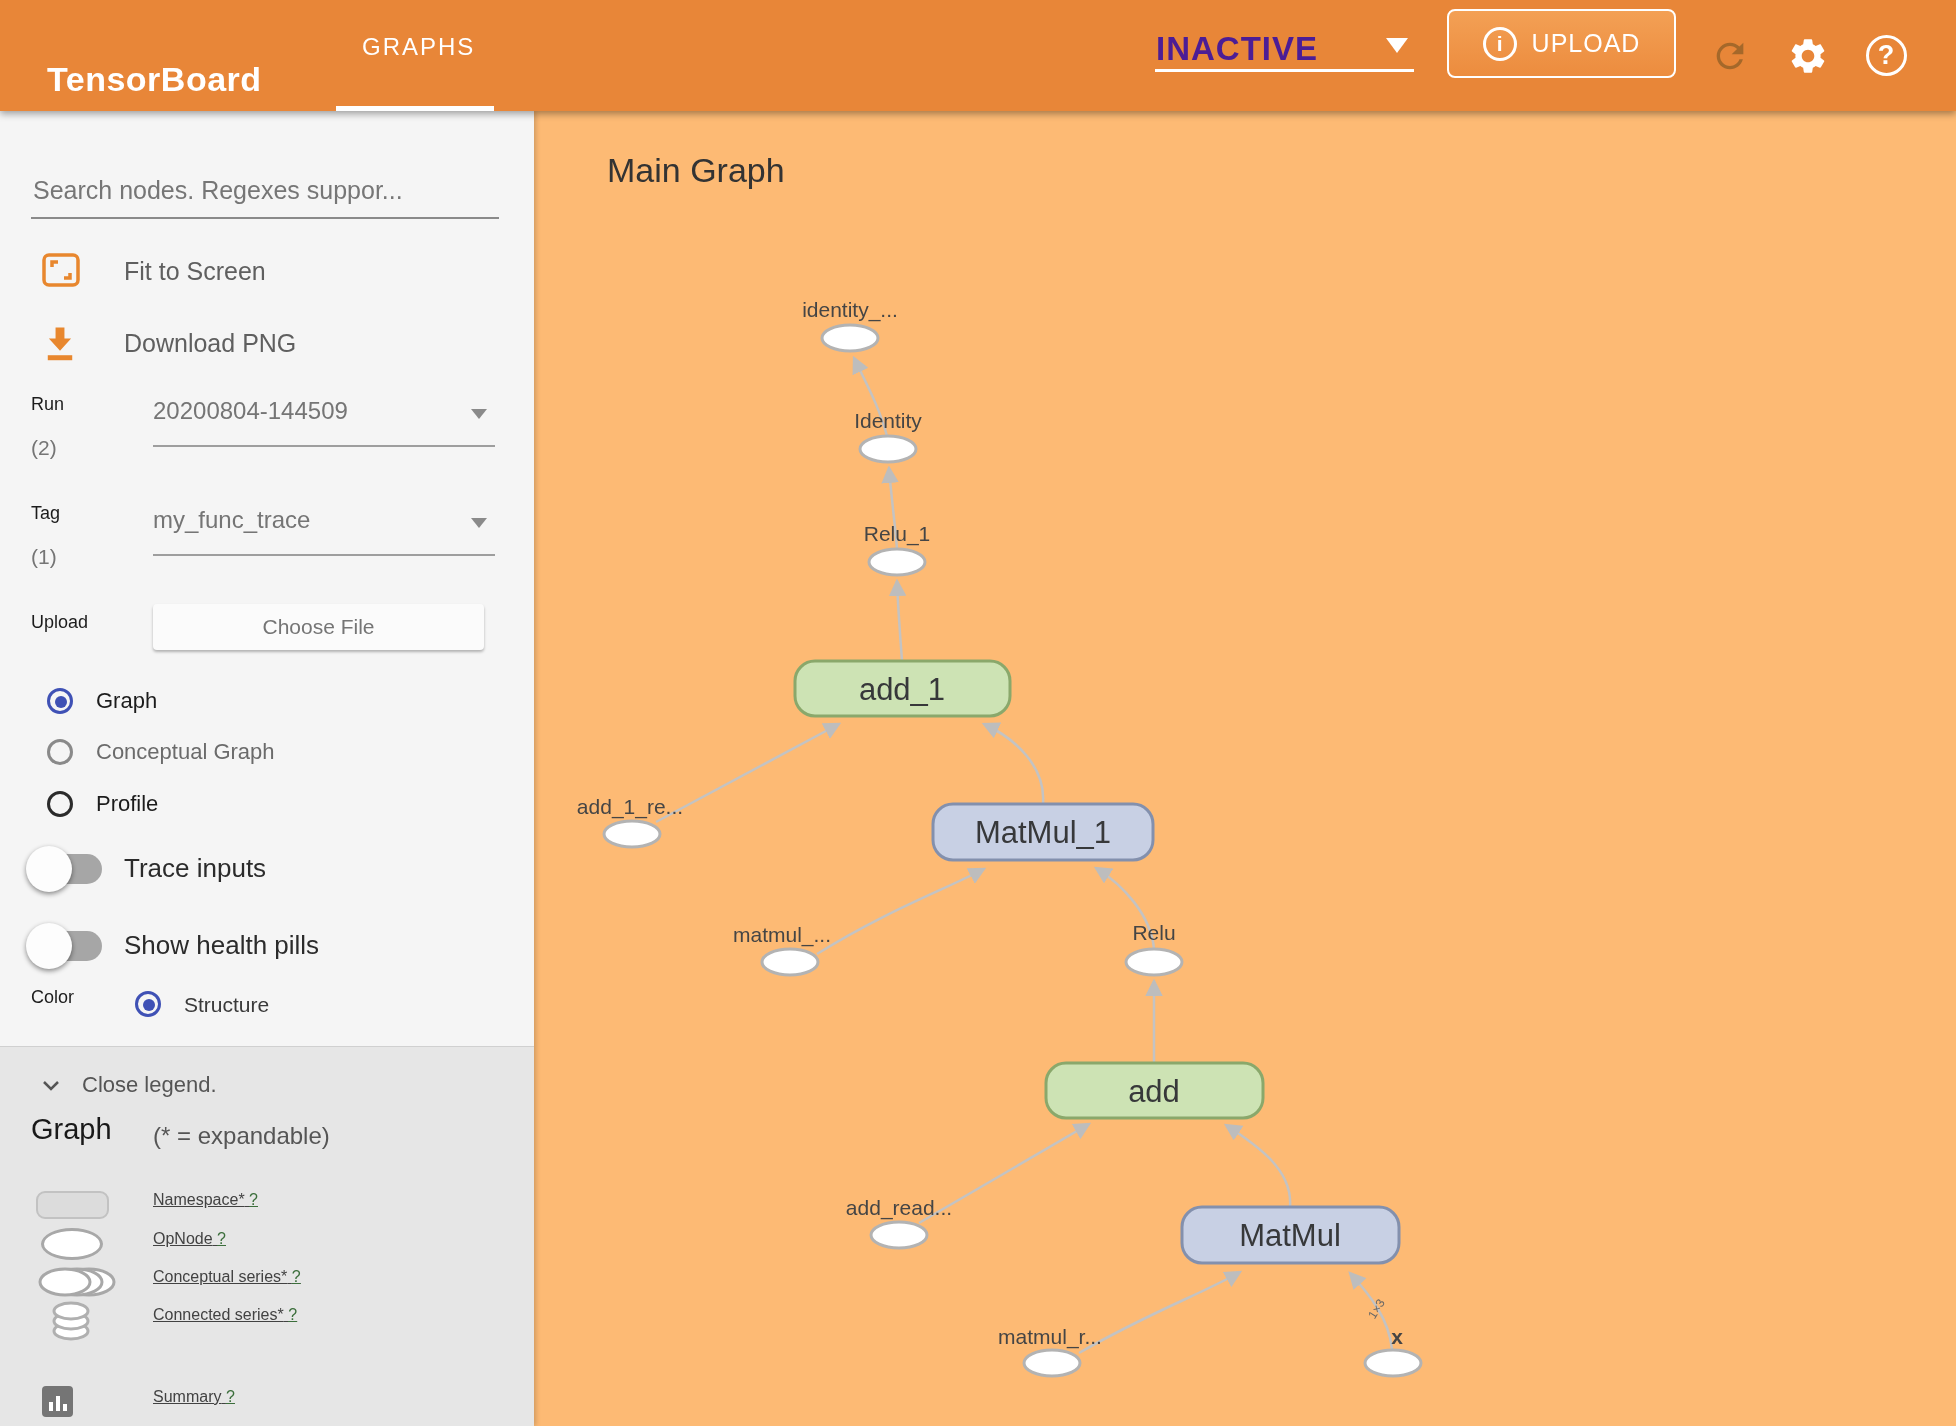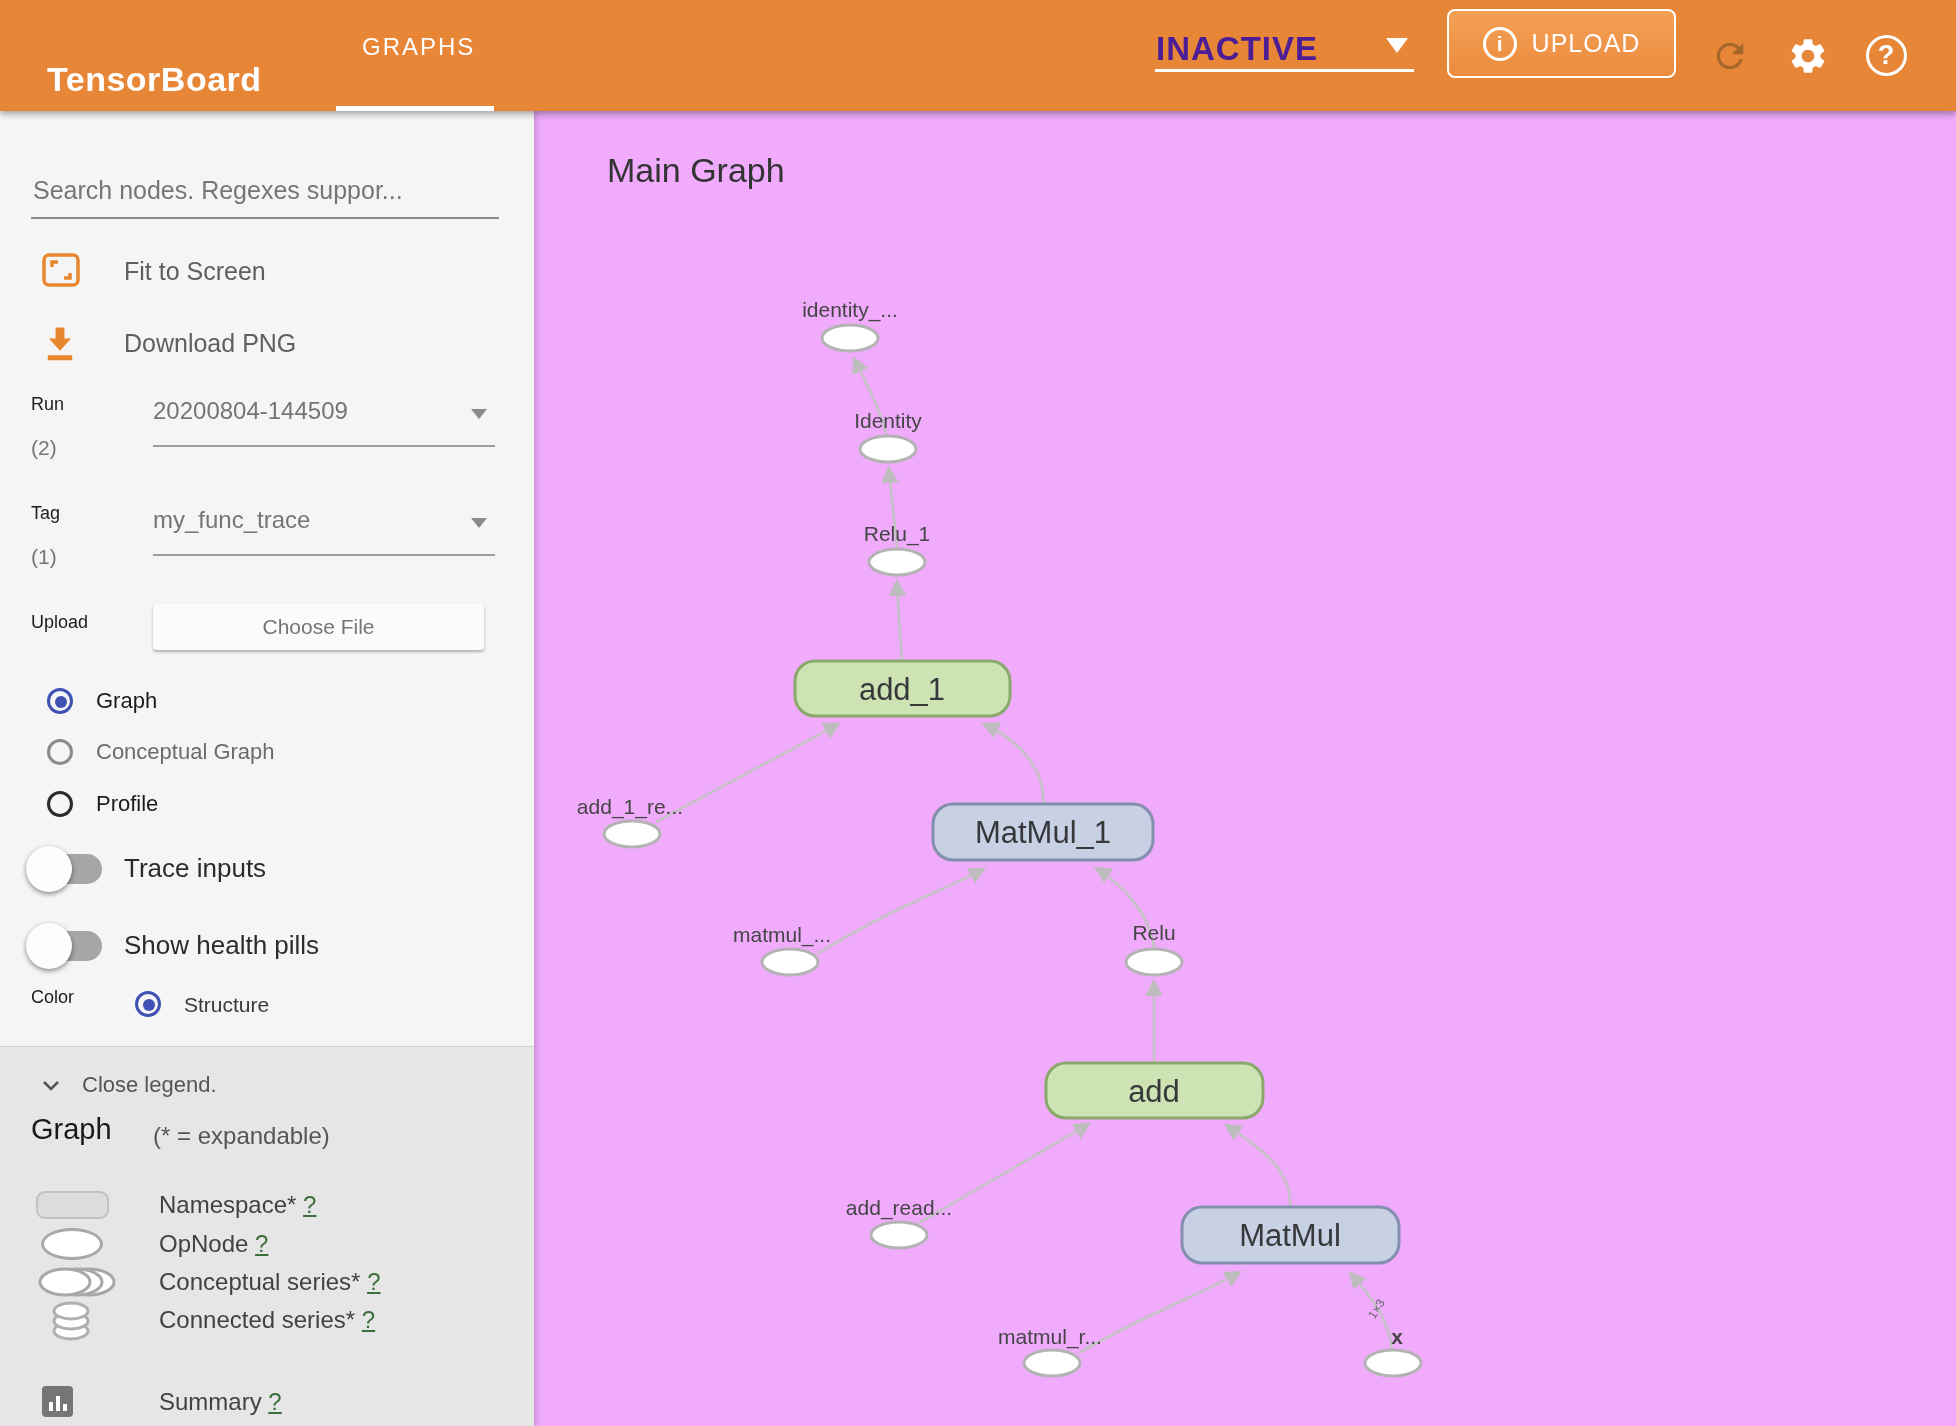--- a/index.html
+++ b/index.html
@@ -59,34 +59,34 @@
   .track{position:absolute;left:30px;top:8px;width:72px;height:30px;border-radius:15px;background:#a6a6a6;}
   .knob{position:absolute;left:26px;top:0;width:46px;height:46px;border-radius:50%;background:#fdfdfd;
         box-shadow:0 2px 5px rgba(0,0,0,.45);}
   .toggle-label{position:absolute;left:124px;top:7px;font-size:26px;color:#2b2b2b;}
   .legend{position:absolute;left:0;top:935px;width:534px;height:380px;background:#e6e6e6;border-top:1px solid #d0d0d0;}
   .close-legend{position:absolute;left:42px;top:25px;cursor:pointer;width:300px;height:30px;}
   .close-legend .txt{position:absolute;left:40px;top:0;font-size:22px;color:#555;}
   .lg-title{position:absolute;left:31px;top:66px;font-size:29px;font-weight:500;color:#191919;}
   .lg-sub{position:absolute;left:153px;top:75px;font-size:24px;color:#555;}
   .lg-row{position:absolute;left:0;width:534px;height:40px;}
-  .lg-label{position:absolute;left:159px;top:0;font-size:24px;color:#424242;}
+  .lg-label{position:absolute;left:153px;top:0;font-size:16px;color:#424242;text-decoration:underline;}
   .help-link{color:#3b6e3b;text-decoration:underline;cursor:pointer;}
   .ns-swatch{position:absolute;left:36px;top:-14px;width:73px;height:28px;background:#dcdcdc;
              border:2.5px solid #c2c2c2;border-radius:9px;box-sizing:border-box;}
   .op-swatch{position:absolute;left:41px;top:-16px;width:62px;height:32px;background:#fff;
              border:3px solid #a8a8a8;border-radius:50%;box-sizing:border-box;}
   .const-swatch{position:absolute;left:46px;top:-11px;width:22px;height:22px;background:#fff;
                 border:3px solid #4a4a4a;border-radius:50%;box-sizing:border-box;}
   .sum-swatch{position:absolute;left:42px;top:-16px;width:31px;height:31px;background:#757575;border-radius:4px;
               display:flex;align-items:flex-end;justify-content:center;gap:3px;padding-bottom:6px;box-sizing:border-box;}
   .sum-swatch i{display:block;width:4px;background:#fff;}
 
   
-  .main{position:absolute;left:534px;top:111px;width:1422px;height:1315px;background:#f0abfc;}
+  .main{position:absolute;left:534px;top:111px;width:1422px;height:1315px;background:#fdba74;}
   .main-title{position:absolute;left:73px;top:40px;font-size:34px;font-weight:500;color:#333;}
   svg text{font-family:"Liberation Sans",sans-serif;}
   .graph-svg{position:absolute;left:0;top:0;}
 </style>
 </head>
 <body>
 
 <div id="app">
 
   <div class="header">

